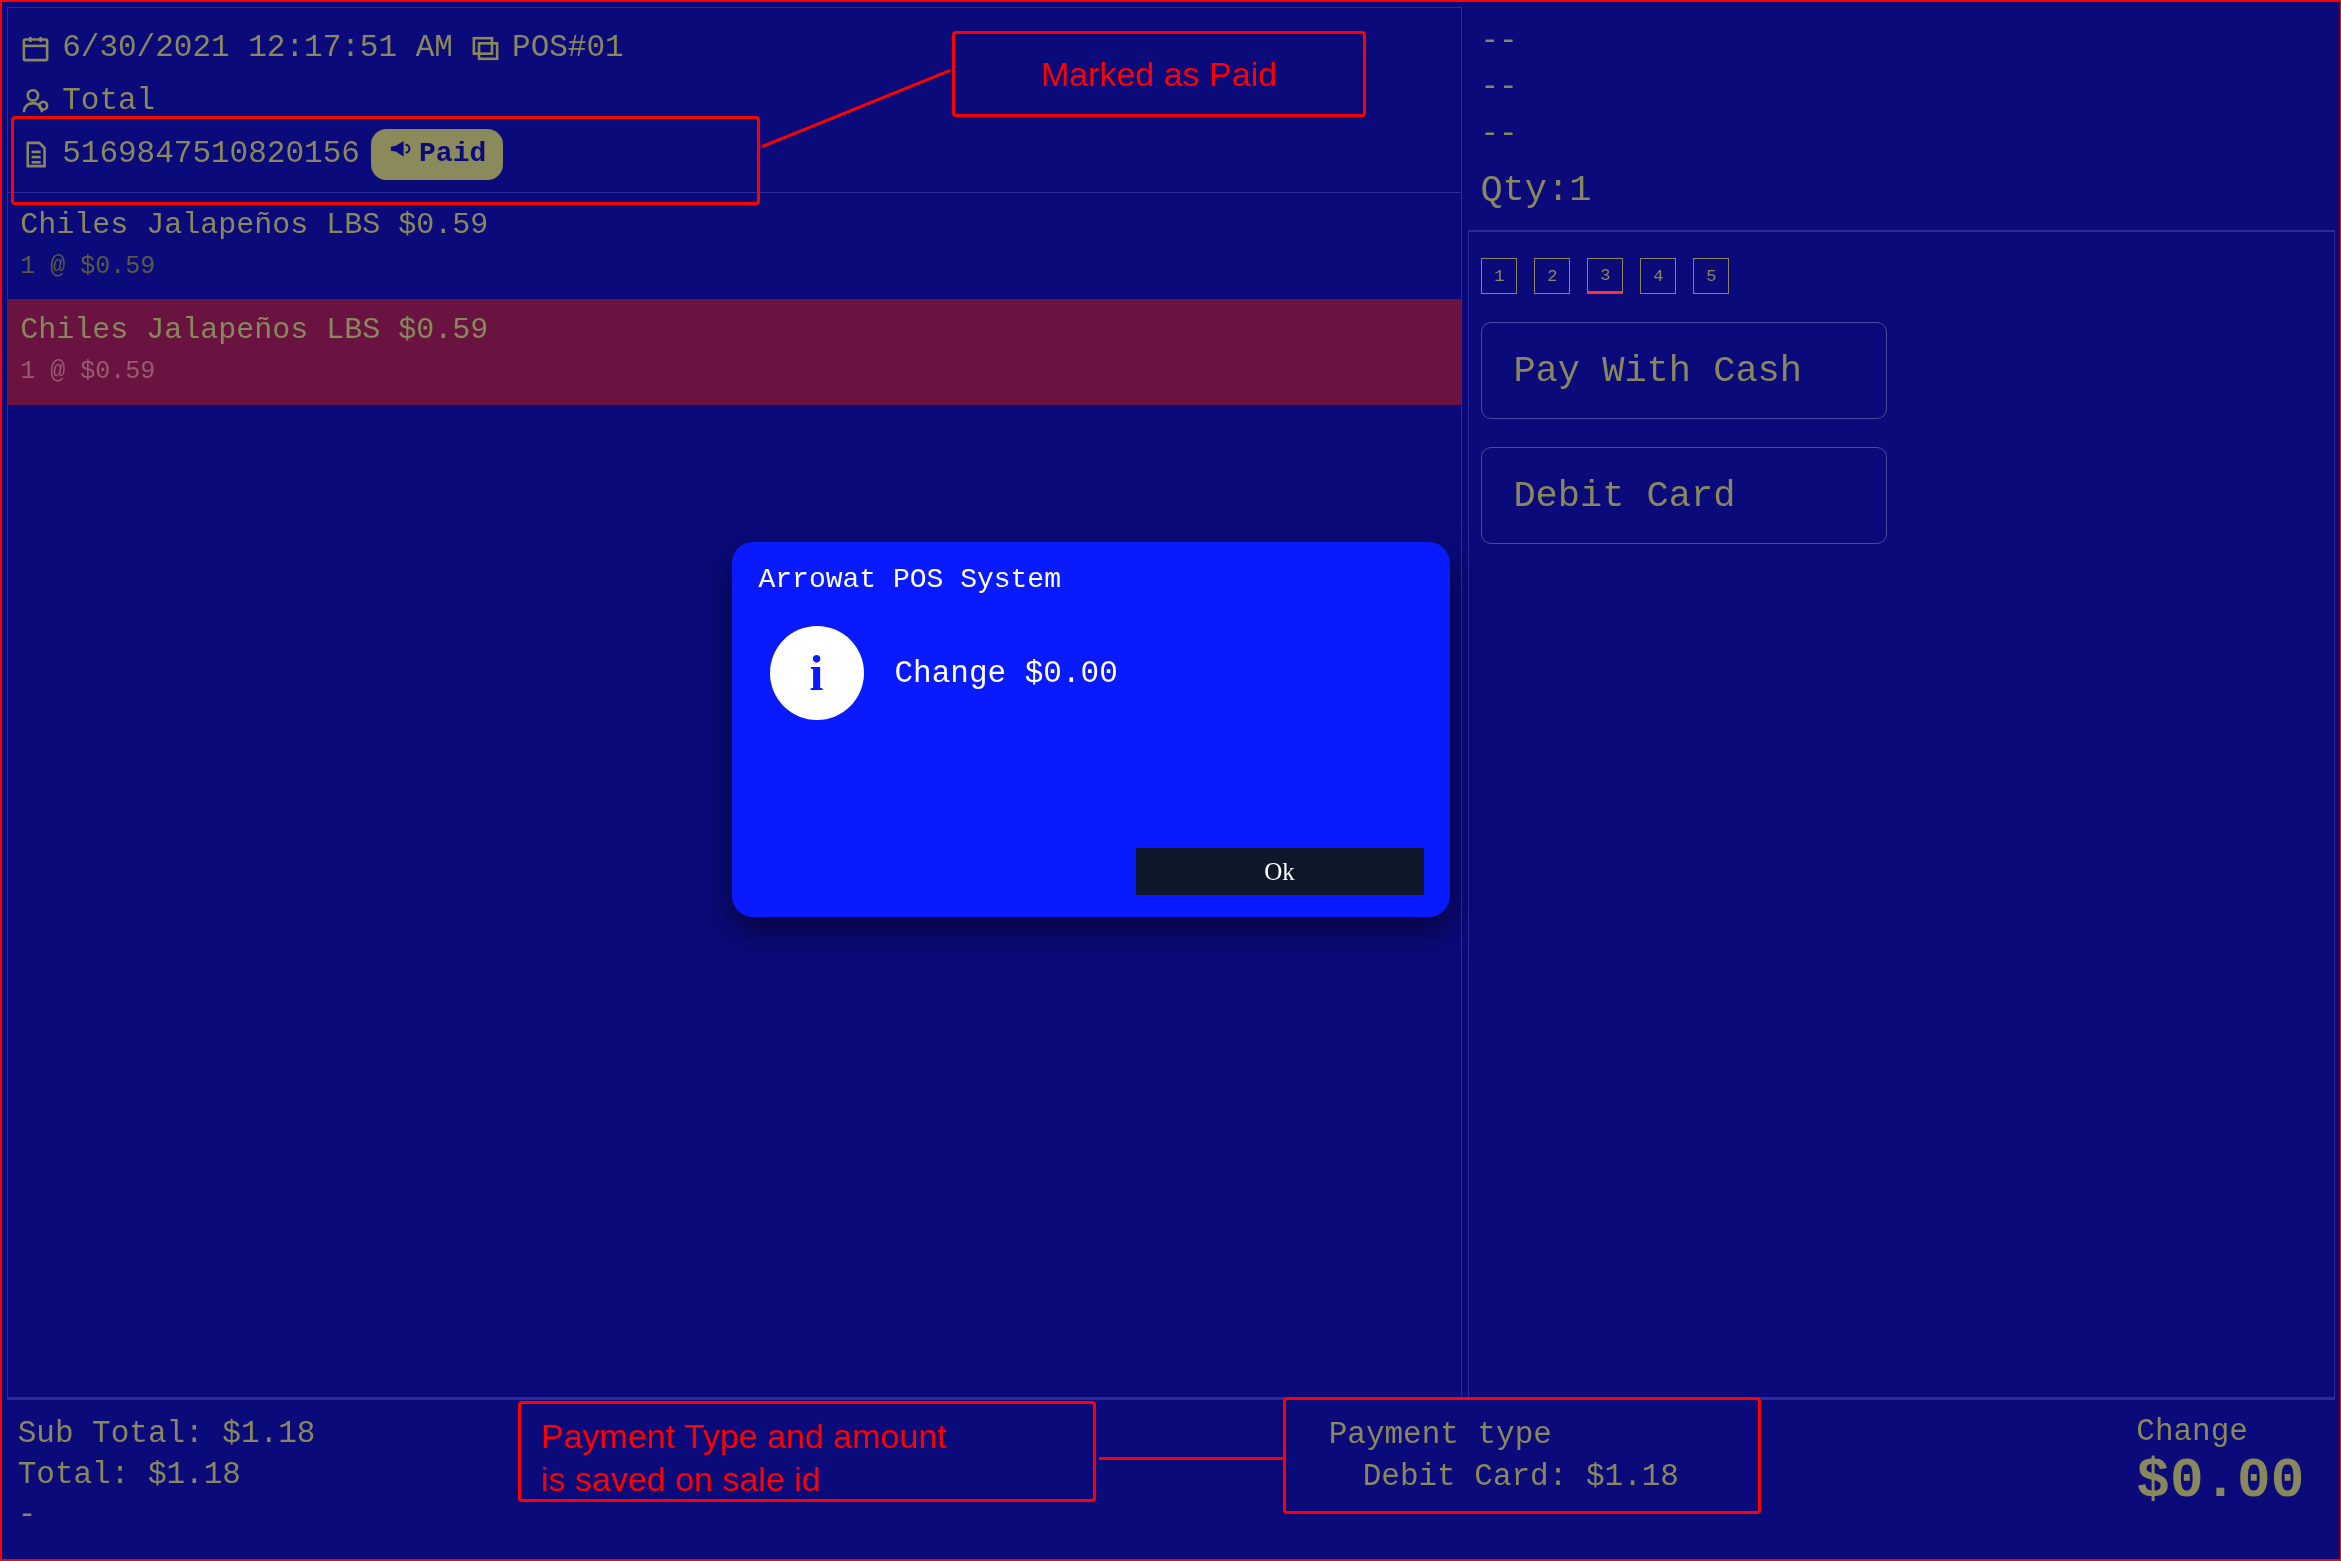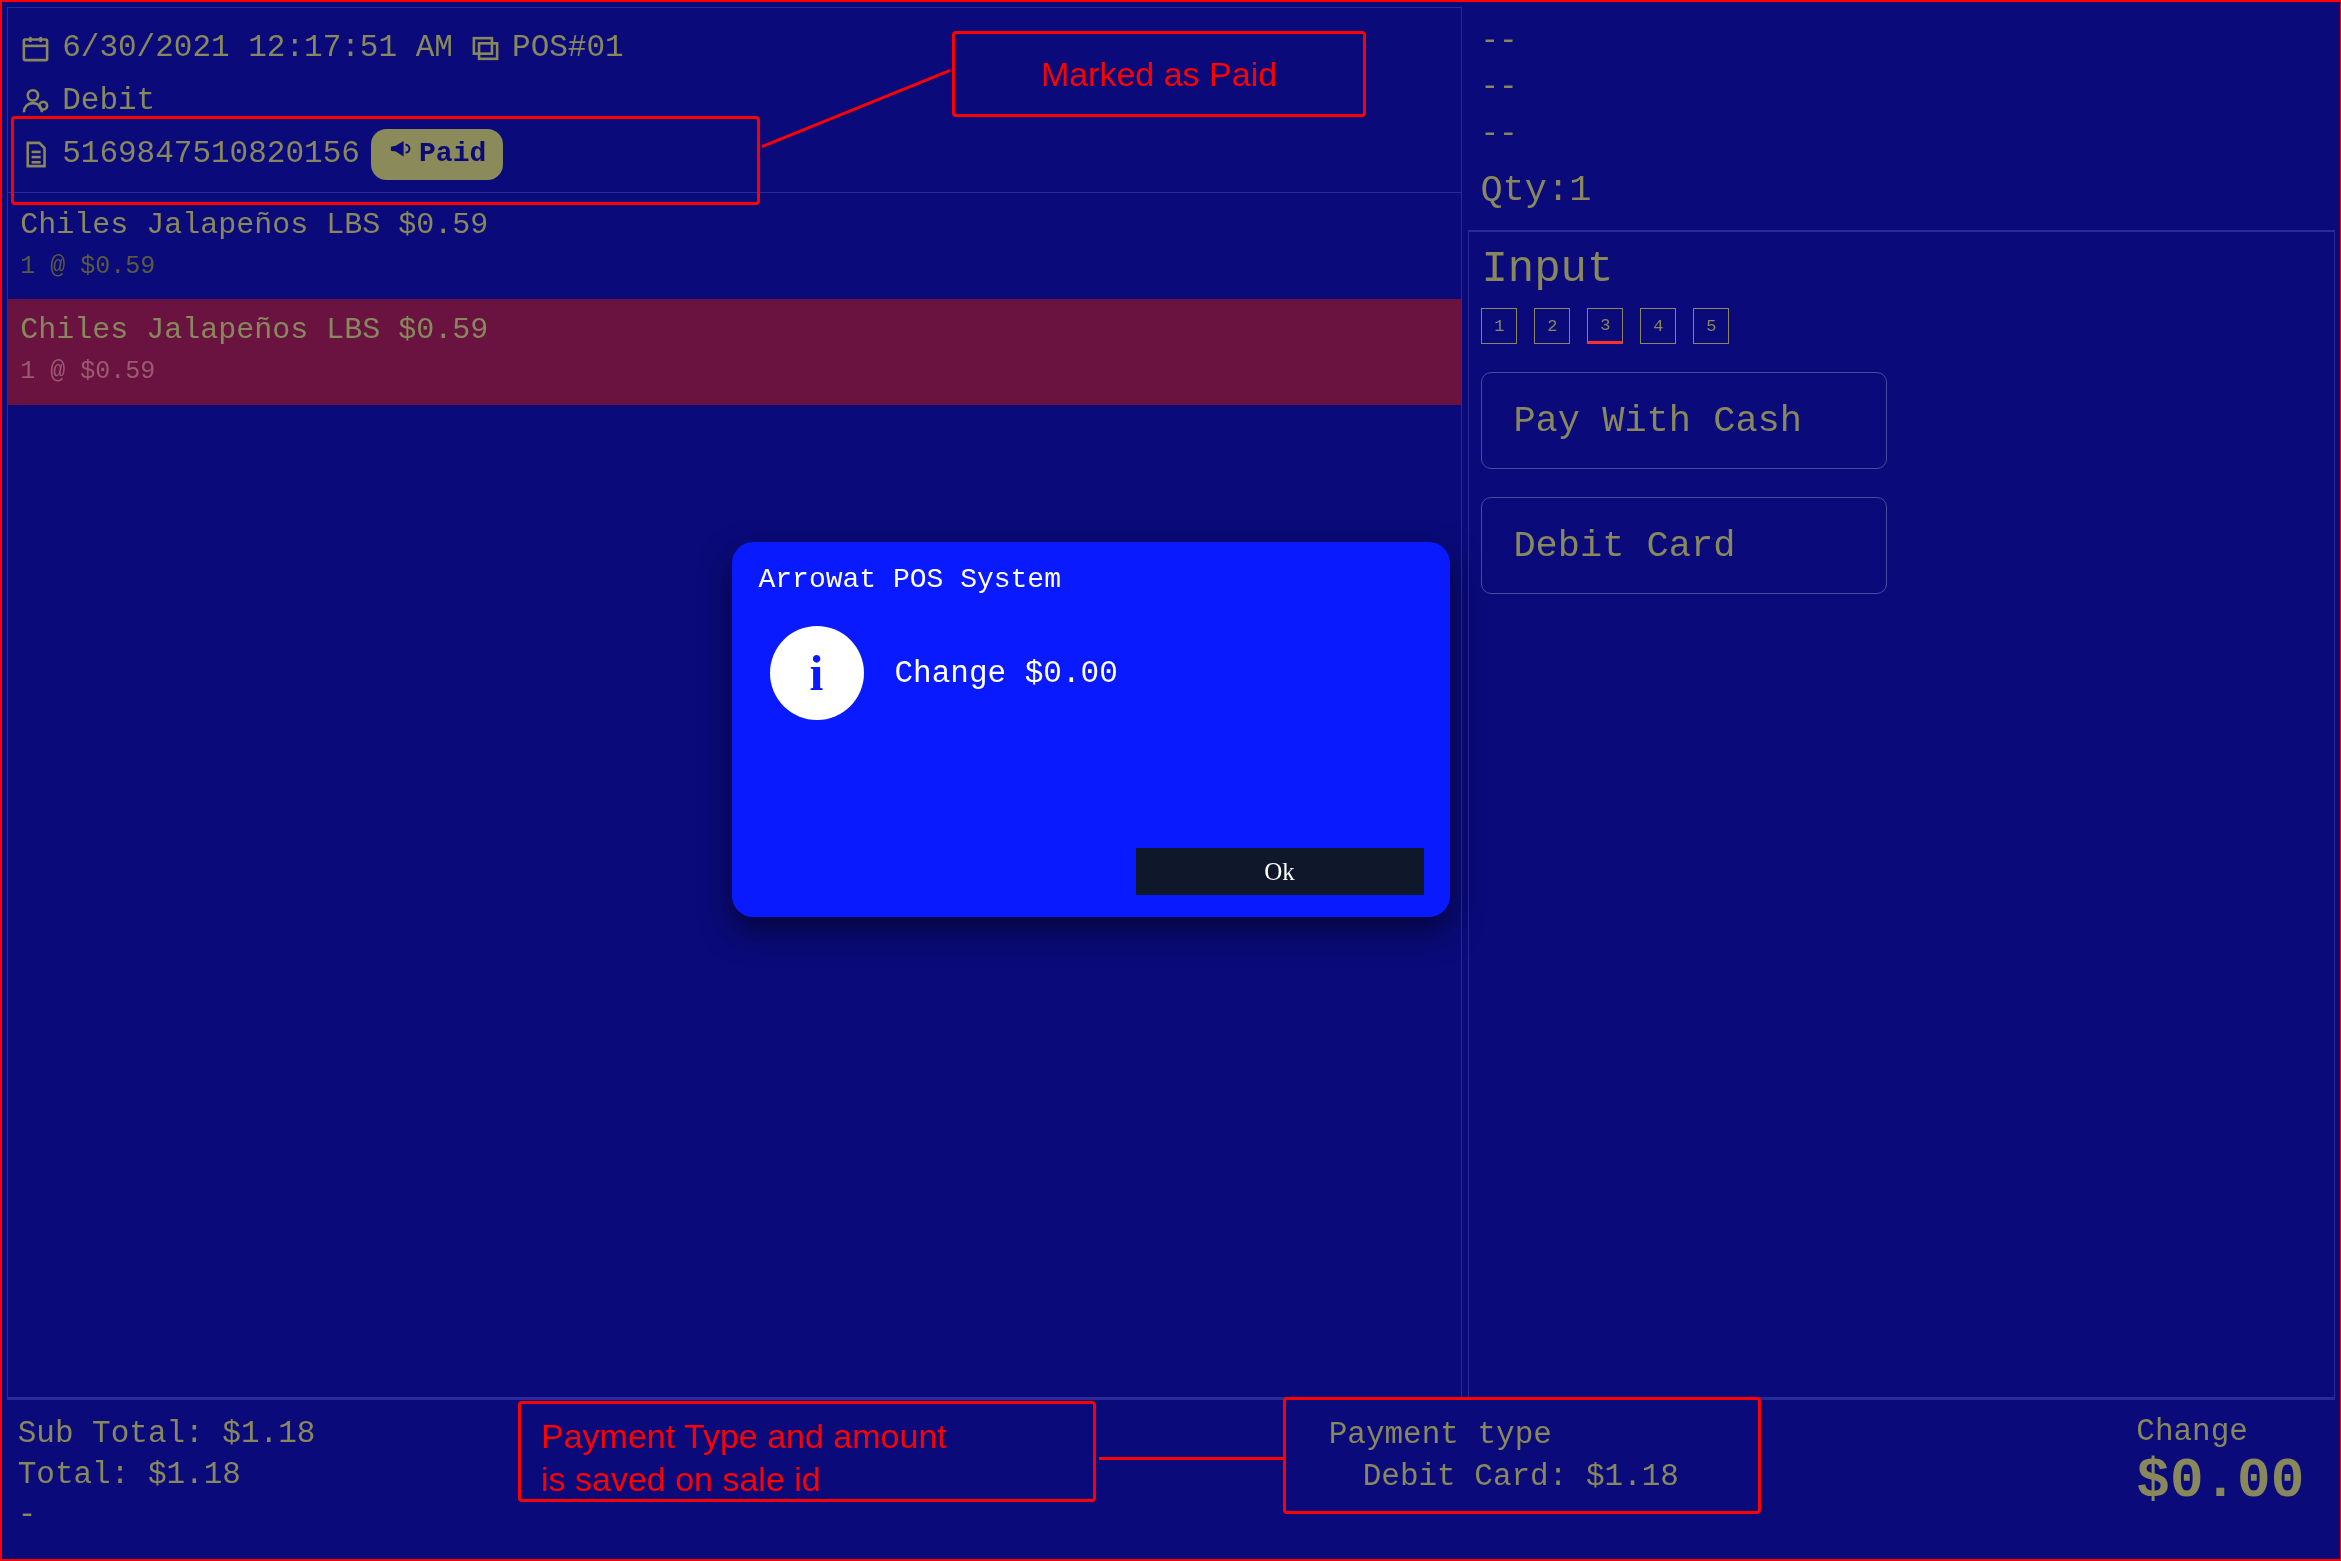--- a/index.html
+++ b/index.html
@@ -196,21 +196,21 @@
           <span>POS#01</span>
         </div>
         <div class="hdr-row">
           <span class="icon">
             <svg viewBox="0 0 24 24" fill="none" stroke="#88885c" stroke-width="2">
                 <circle cx="10" cy="8" r="4"></circle>
                 <path d="M3 21c0-4 3-7 7-7s7 3 7 7"></path>
                 <circle cx="18" cy="16" r="3"></circle>
               </svg>
           </span>
-          <span>Debit</span>
+          <span>Total</span>
         </div>
         <div class="hdr-row">
           <span class="icon">
             <svg viewBox="0 0 24 24" fill="none" stroke="#88885c" stroke-width="2">
                 <path d="M6 3h9l4 4v14H6z"></path>
                 <line x1="9" y1="10" x2="16" y2="10"></line>
                 <line x1="9" y1="14" x2="16" y2="14"></line>
                 <line x1="9" y1="18" x2="16" y2="18"></line>
               </svg>
           </span>
@@ -248,21 +248,20 @@
     </div>
 
     <div class="right-col">
       <div class="right-dashes">
         <div>--</div>
         <div>--</div>
         <div>--</div>
         <div style="font-size:37px;margin-top:6.2px">Qty:1</div>
       </div>
       <div class="input-panel">
-        <div>Input</div>
         <div class="num-row">
           <div class="num-btn">1</div>
           <div class="num-btn">2</div>
           <div class="num-btn active">3</div>
           <div class="num-btn">4</div>
           <div class="num-btn">5</div>
         </div>
         <div class="pay-btns">
           <button class="pay-btn">Pay With Cash</button>
           <button class="pay-btn">Debit Card</button>

